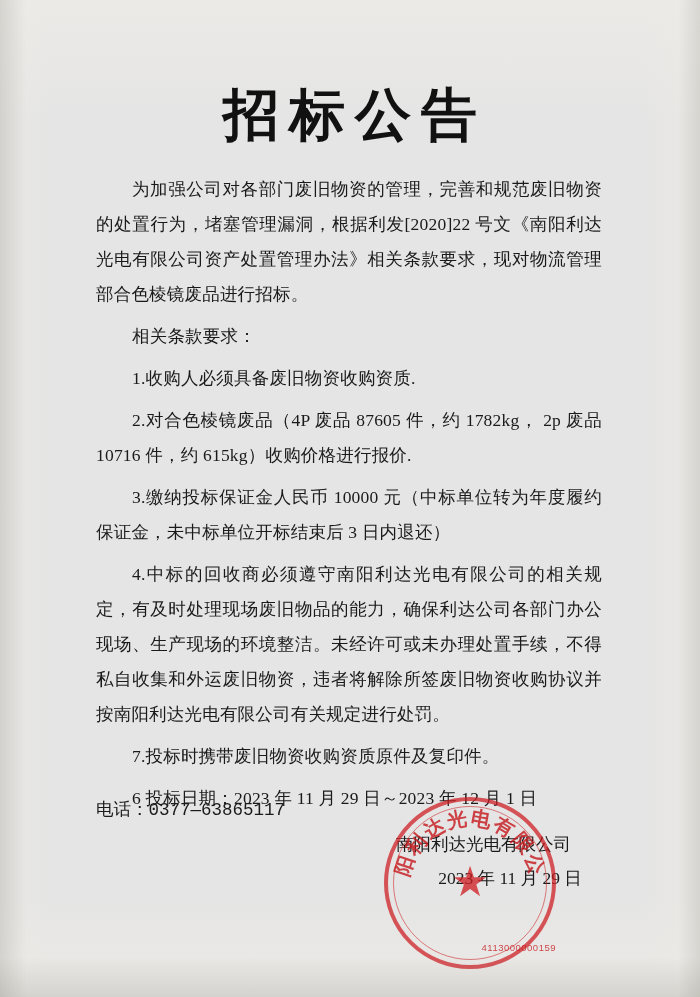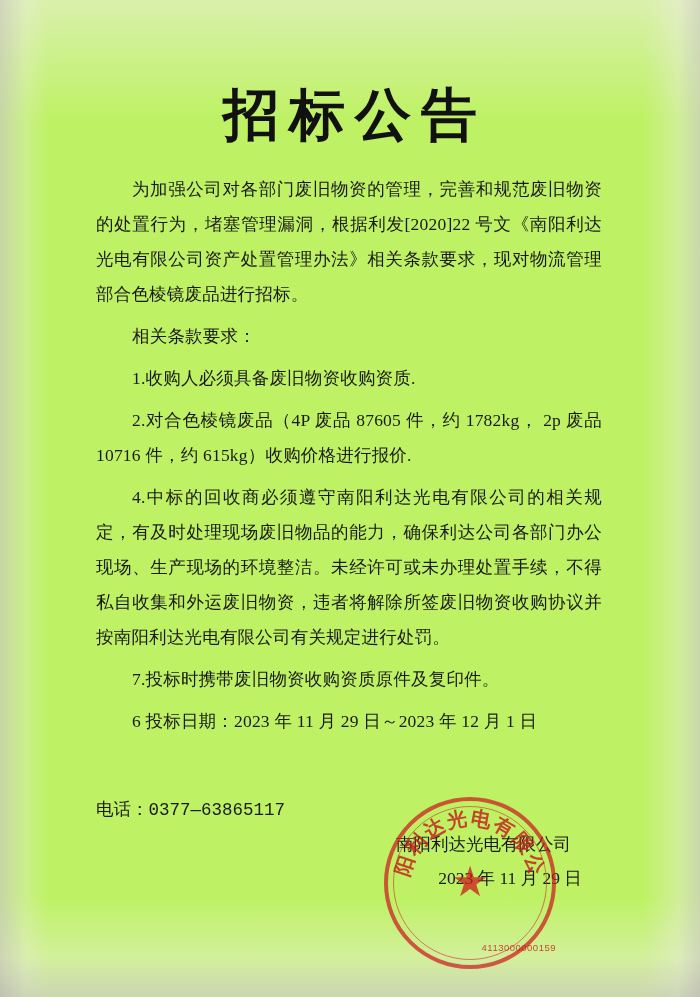--- a/index.html
+++ b/index.html
@@ -10,21 +10,21 @@
   body {
     width: 700px;
     height: 997px;
     overflow: hidden;
     font-family: "Liberation Serif", "DejaVu Serif", serif;
   }
   .page {
     position: relative;
     width: 700px;
     height: 997px;
-    background: #bef264;
+    background: #e5e5e5;
     overflow: hidden;
   }
   
   .scan-tint {
     position: absolute;
     inset: 0;
     background:
       linear-gradient(180deg, rgba(240,238,232,0.55) 0%, rgba(255,255,255,0) 12%),
       linear-gradient(90deg, rgba(236,234,228,0.6) 0%, rgba(255,255,255,0) 7%),
       linear-gradient(270deg, rgba(236,234,228,0.65) 0%, rgba(255,255,255,0) 8%),
@@ -178,20 +178,21 @@
 <div class="page">
   <div class="scan-tint"></div>
 
   <div class="doc-title">招标公告</div>
 
   <div class="body-block">
     <p class="para indent-2">为加强公司对各部门废旧物资的管理，完善和规范废旧物资的处置行为，堵塞管理漏洞，根据利发[2020]22 号文《南阳利达光电有限公司资产处置管理办法》相关条款要求，现对物流管理部合色棱镜废品进行招标。</p>
     <p class="para indent-2">相关条款要求：</p>
     <p class="para indent-2">1.收购人必须具备废旧物资收购资质.</p>
     <p class="para indent-2">2.对合色棱镜废品（4P 废品 87605 件，约 1782kg， 2p 废品 10716 件，约 615kg）收购价格进行报价.</p>
+    <p class="para indent-2">3.缴纳投标保证金人民币 10000 元（中标单位转为年度履约保证金，未中标单位开标结束后 3 日内退还）</p>
     <p class="para indent-2">4.中标的回收商必须遵守南阳利达光电有限公司的相关规定，有及时处理现场废旧物品的能力，确保利达公司各部门办公现场、生产现场的环境整洁。未经许可或未办理处置手续，不得私自收集和外运废旧物资，违者将解除所签废旧物资收购协议并按南阳利达光电有限公司有关规定进行处罚。</p>
     <p class="para indent-2">7.投标时携带废旧物资收购资质原件及复印件。</p>
     <p class="para indent-2">6 投标日期：2023 年 11 月 29 日～2023 年 12 月 1 日</p>
   </div>
 
   <div class="sign-block">
     <div class="contact-row">
       <div class="contact-right">电话：0377—63865117</div>
     </div>
     <div class="company-line">南阳利达光电有限公司</div>

